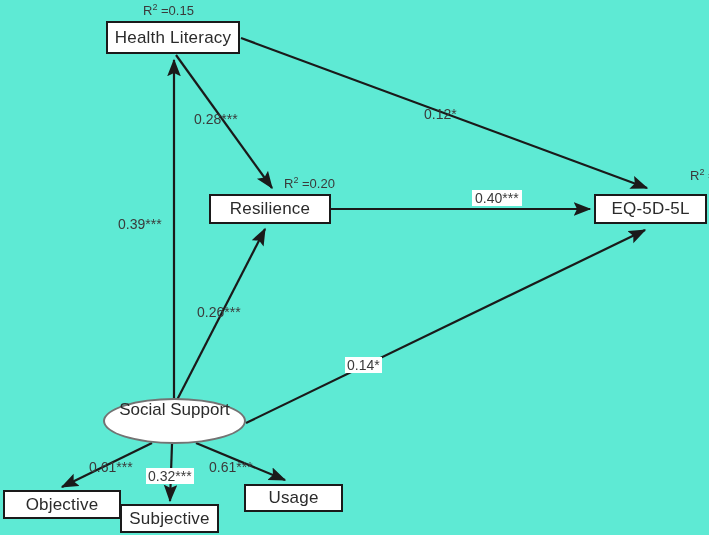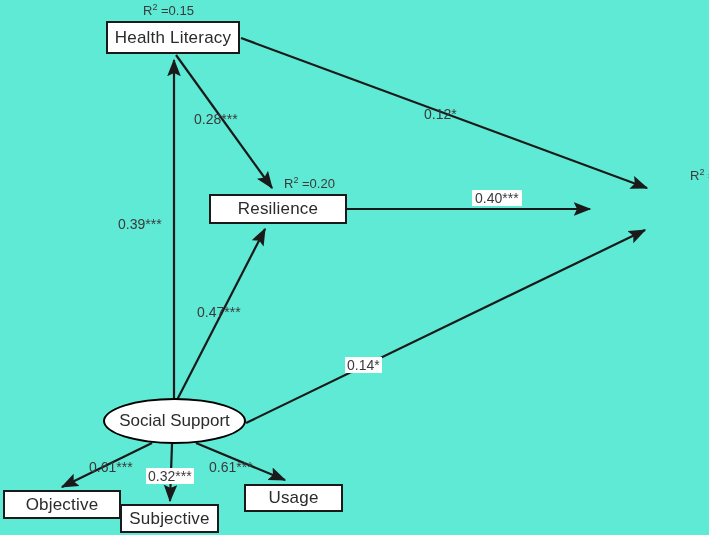--- a/index.html
+++ b/index.html
@@ -31,25 +31,25 @@
     align-items: center;
     justify-content: center;
     color: #2b2b2b;
     font-size: 17px;
     letter-spacing: 0.2px;
     white-space: nowrap;
   }
   .node-ellipse {
     position: absolute;
     box-sizing: border-box;
-    border: 2px solid #000000;
+    border: 2px solid #737373;
     border-radius: 50%;
     background: #ffffff;
     display: flex;
-    align-items: center;
+    align-items: flex-start;
     justify-content: center;
     color: #2b2b2b;
     font-size: 17px;
     white-space: nowrap;
   }
   .edge-label {
     position: absolute;
     color: #3a3a3a;
     font-size: 14px;
     white-space: nowrap;
@@ -109,24 +109,27 @@
 
   <div class="r2-label" style="left:650px; top:167px;margin-left:40px;">
     <span>R</span><sup>2</sup>
     <span>=0.29</span>
   </div>
 
   <div class="node-box" style="left:106px; top:21px; width:134px; height:33px;">
     <span>Health Literacy</span>
   </div>
 
-  <div class="node-box" style="left:209px; top:194px; width:138px; height:30px;">
+  <div class="node-box" style="left:209px; top:194px; width:122px; height:30px;">
     <span>Resilience</span>
   </div>
 
+  <div class="node-box" style="left:594px; top:194px; width:113px; height:30px;">
+    <span>EQ-5D-5L</span>
+  </div>
 
   <div class="node-ellipse" style="left:103px; top:398px; width:143px; height:46px;">
     <span>Social Support</span>
   </div>
 
   <div class="node-box" style="left:3px; top:490px; width:118px; height:29px;">
     <span>Objective</span>
   </div>
 
   <div class="node-box" style="left:244px; top:484px; width:99px; height:28px;">
@@ -138,21 +141,21 @@
   </div>
 
   <div class="edge-label" style="left:194px; top:111px;">0.28***</div>
 
   <div class="edge-label" style="left:424px; top:106px;">0.12*</div>
 
   <div class="edge-label" style="left:118px; top:216px;">0.39***</div>
 
   <div class="edge-label" style="left:472px; top:190px; background:#ffffff; padding:0 3px;text-align:center;">0.40***</div>
 
-  <div class="edge-label" style="left:197px; top:304px;">0.47***</div>
+  <div class="edge-label" style="left:197px; top:304px;">0.26***</div>
 
   <div class="edge-label" style="left:345px; top:357px; background:#ffffff; padding:0 2px;">0.14*</div>
 
   <div class="edge-label" style="left:89px; top:459px;">0.61***</div>
 
   <div class="edge-label" style="left:146px; top:468px; background:#ffffff; padding:0 2px;">0.32***</div>
 
   <div class="edge-label" style="left:209px; top:459px;">0.61***</div>
 
 </div>

